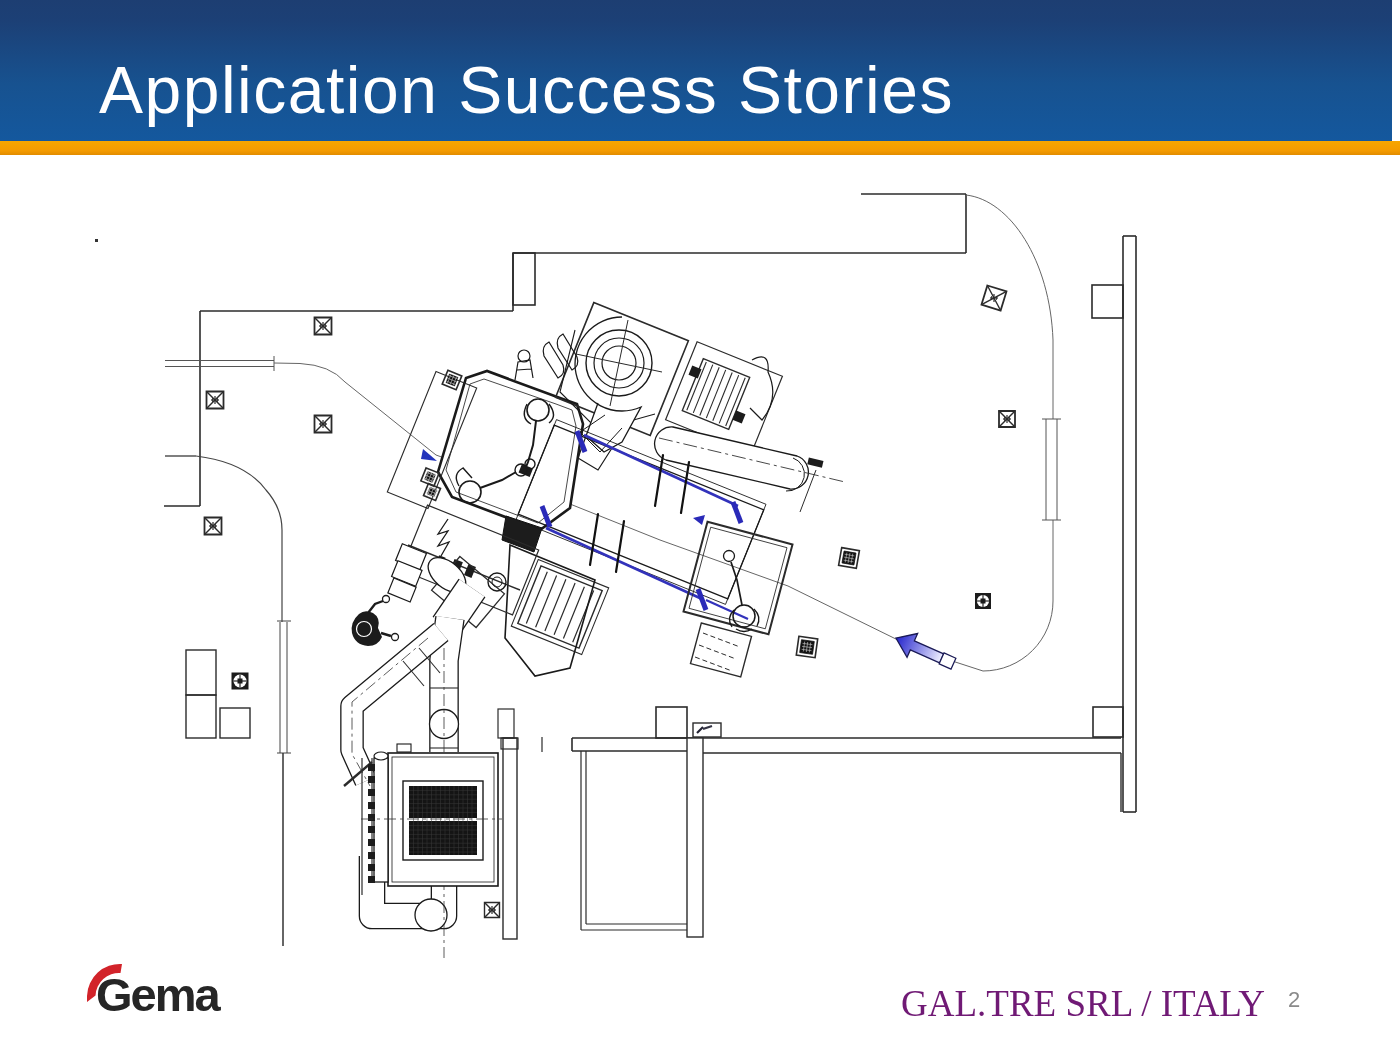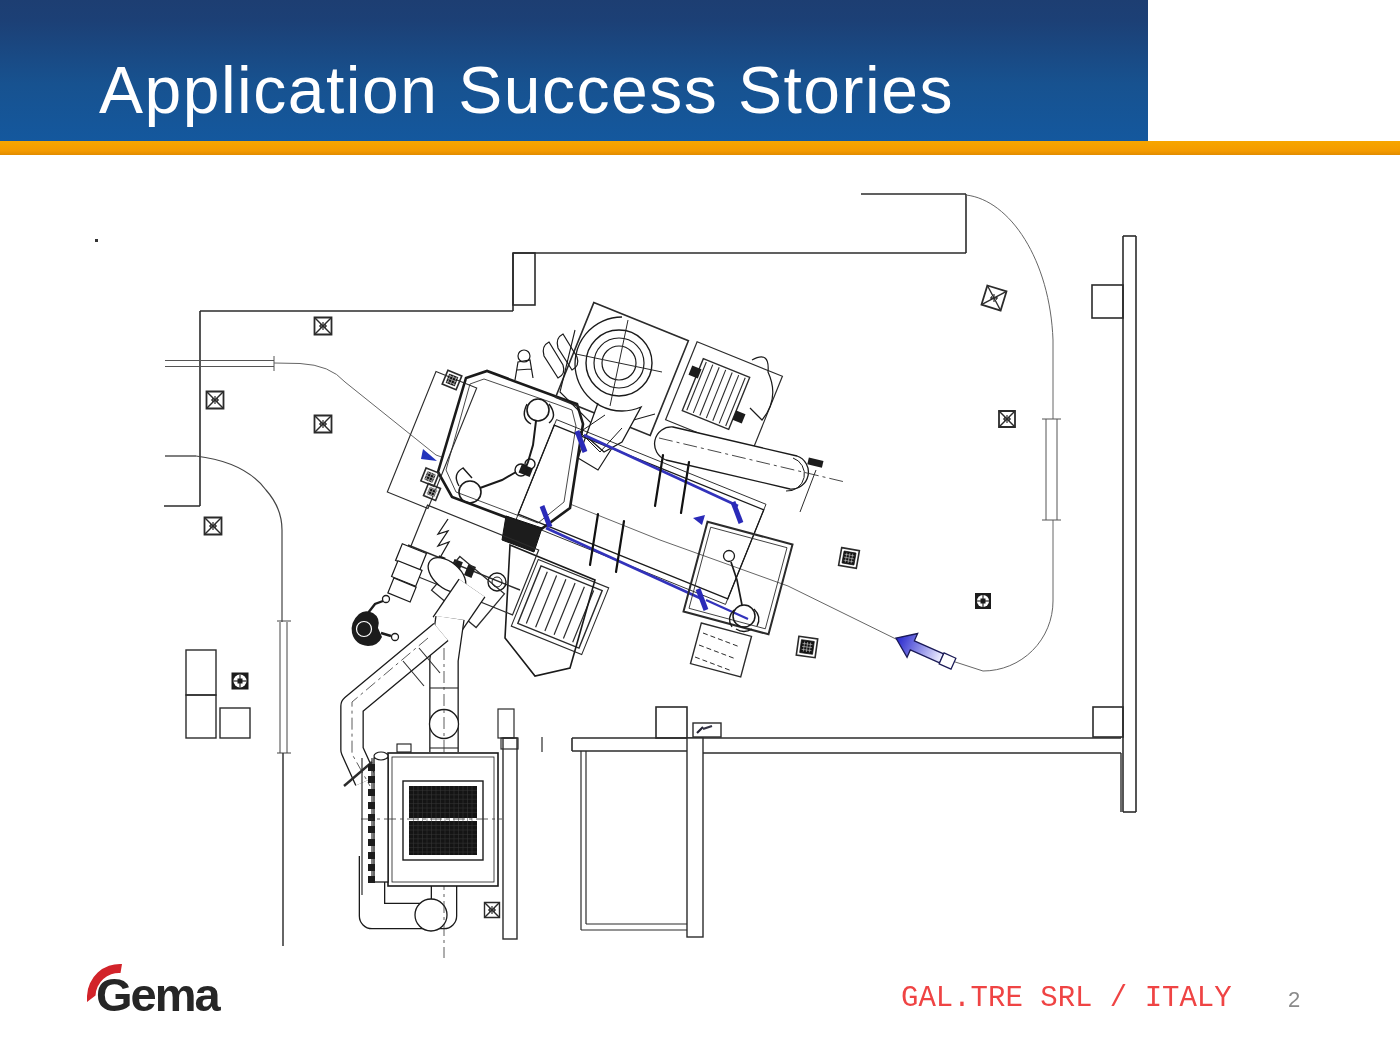--- a/index.html
+++ b/index.html
@@ -1,20 +1,20 @@
 <!DOCTYPE html>
 <html><head>
 <meta charset="utf-8">
 <style>
 html,body{margin:0;padding:0;width:1400px;height:1050px;background:#fff;overflow:hidden}
 *{box-sizing:border-box}
-.hdr{position:absolute;left:0;top:0;width:1148px;height:141px;background:linear-gradient(180deg,#1d3e72 0%,#1c4076 15%,#175290 60%,#14589e 100%)}
+.hdr{position:absolute;left:0;top:0;width:1392px;height:141px;background:linear-gradient(180deg,#1d3e72 0%,#1c4076 15%,#175290 60%,#14589e 100%)}
 .hdr h1{margin:0;position:absolute;left:99px;top:52px;font-family:"Liberation Sans",sans-serif;font-weight:400;font-size:66px;color:#fff;letter-spacing:1.5px;white-space:nowrap}
 .orange{position:absolute;left:0;top:141px;width:1400px;height:14px;background:linear-gradient(180deg,#f7a600 0%,#f49b00 70%,#e18c00 100%)}
-.footer-text{position:absolute;left:901px;top:982px;font-family:Liberation Mono, monospace;font-size:29px;color:#ef4444}
+.footer-text{position:absolute;left:901px;top:982px;font-family:Liberation Serif, serif;font-size:37px;color:#701a75}
 .pagenum{position:absolute;left:1288px;top:987px;font-family:"Liberation Sans",sans-serif;font-size:22px;color:#8a8a8a}
 .gema{position:absolute;left:84px;top:952px;width:220px;height:80px}
 </style>
 </head>
 <body>
 
 <div class="hdr">
 
 <h1>Application Success Stories</h1>
 </div>

